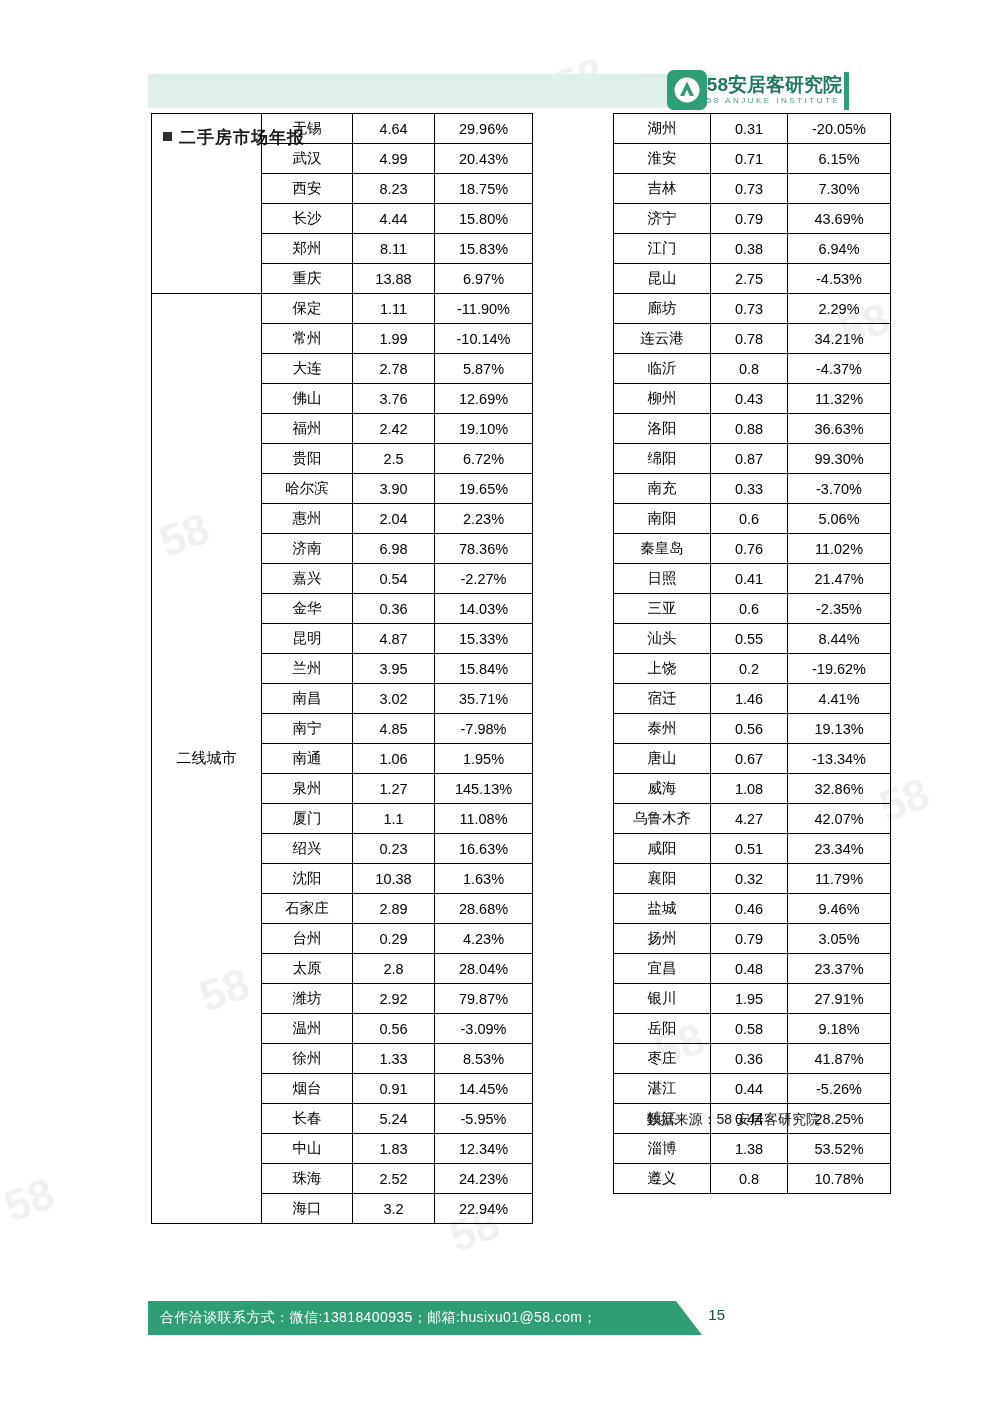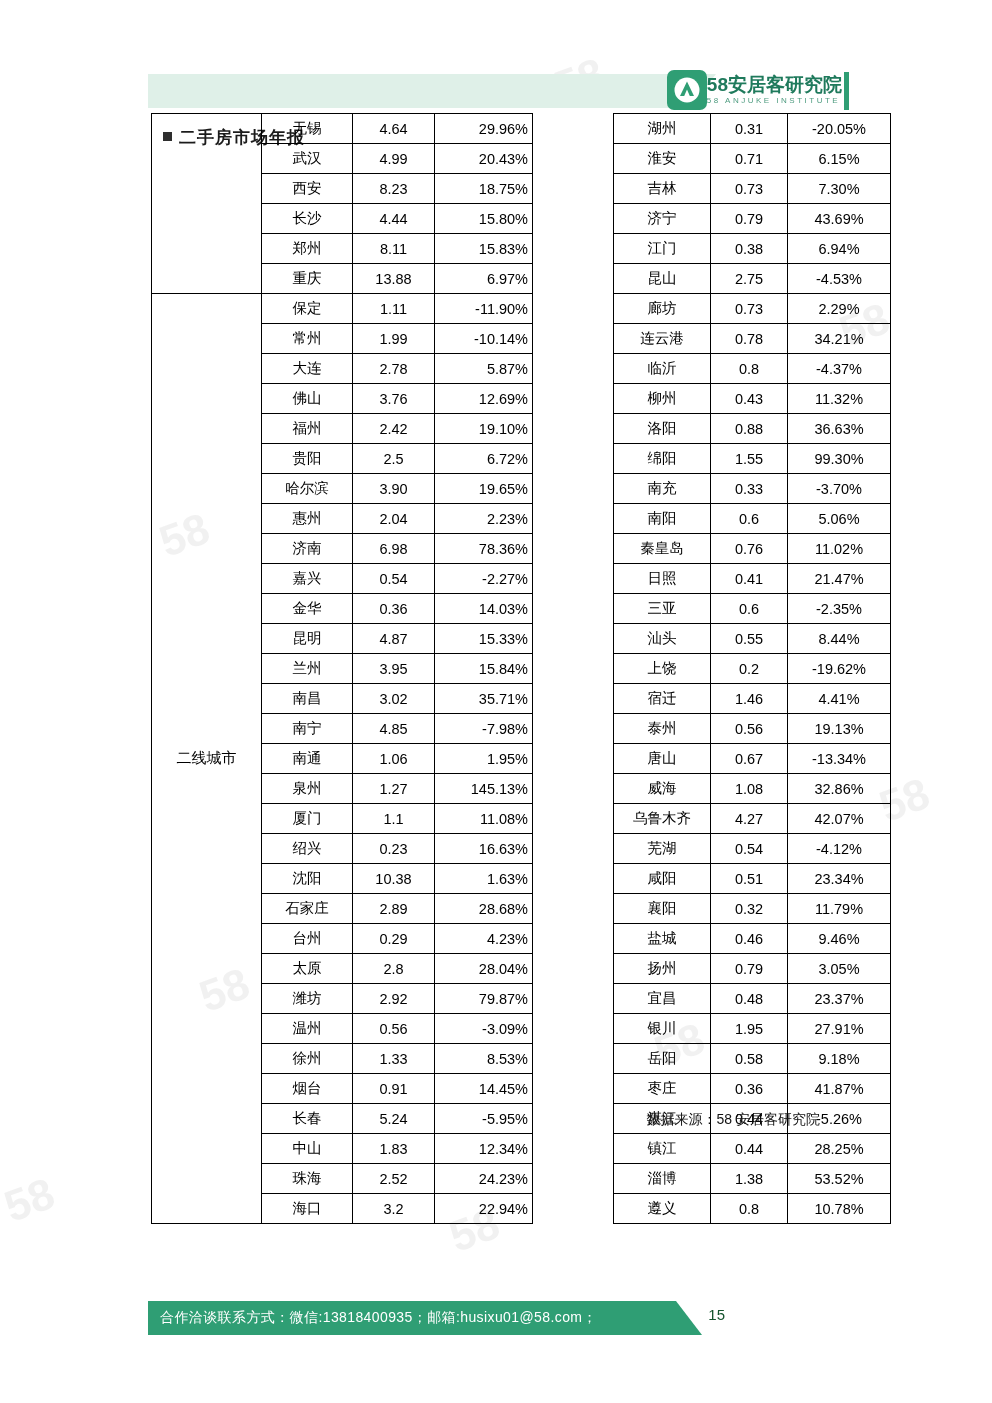--- a/index.html
+++ b/index.html
@@ -124,21 +124,21 @@
   }
   .tbl-right {
     position: absolute;
     left: 589px;
     top: 0;
     margin-left: 24px;
   }
   .col-cat   { width: 101px; }
   .col-city  { width: 82px; }
   .col-val   { width: 73px; }
-  .col-pct   { width: 89px; text-align: right; }
+  .col-pct   { width: 89px; }
 
   .col-city-r { width: 88px; }
   .col-val-r  { width: 68px; }
   .col-pct-r  { width: 94px; }
 
   .cat-cell {
     font-size: 15px;
   }
 
   
@@ -485,21 +485,21 @@
           <td class="col-val-r">0.43</td>
           <td class="col-pct-r">11.32%</td>
         </tr>
         <tr>
           <td class="col-city-r">洛阳</td>
           <td class="col-val-r">0.88</td>
           <td class="col-pct-r">36.63%</td>
         </tr>
         <tr>
           <td class="col-city-r">绵阳</td>
-          <td class="col-val-r">1.55</td>
+          <td class="col-val-r">0.87</td>
           <td class="col-pct-r">99.30%</td>
         </tr>
         <tr>
           <td class="col-city-r">南充</td>
           <td class="col-val-r">0.33</td>
           <td class="col-pct-r">-3.70%</td>
         </tr>
         <tr>
           <td class="col-city-r">南阳</td>
           <td class="col-val-r">0.6</td>
@@ -547,25 +547,20 @@
         </tr>
         <tr>
           <td class="col-city-r">威海</td>
           <td class="col-val-r">1.08</td>
           <td class="col-pct-r">32.86%</td>
         </tr>
         <tr>
           <td class="col-city-r">乌鲁木齐</td>
           <td class="col-val-r">4.27</td>
           <td class="col-pct-r">42.07%</td>
-        </tr>
-        <tr>
-          <td class="col-city-r">芜湖</td>
-          <td class="col-val-r">0.54</td>
-          <td class="col-pct-r">-4.12%</td>
         </tr>
         <tr>
           <td class="col-city-r">咸阳</td>
           <td class="col-val-r">0.51</td>
           <td class="col-pct-r">23.34%</td>
         </tr>
         <tr>
           <td class="col-city-r">襄阳</td>
           <td class="col-val-r">0.32</td>
           <td class="col-pct-r">11.79%</td>

